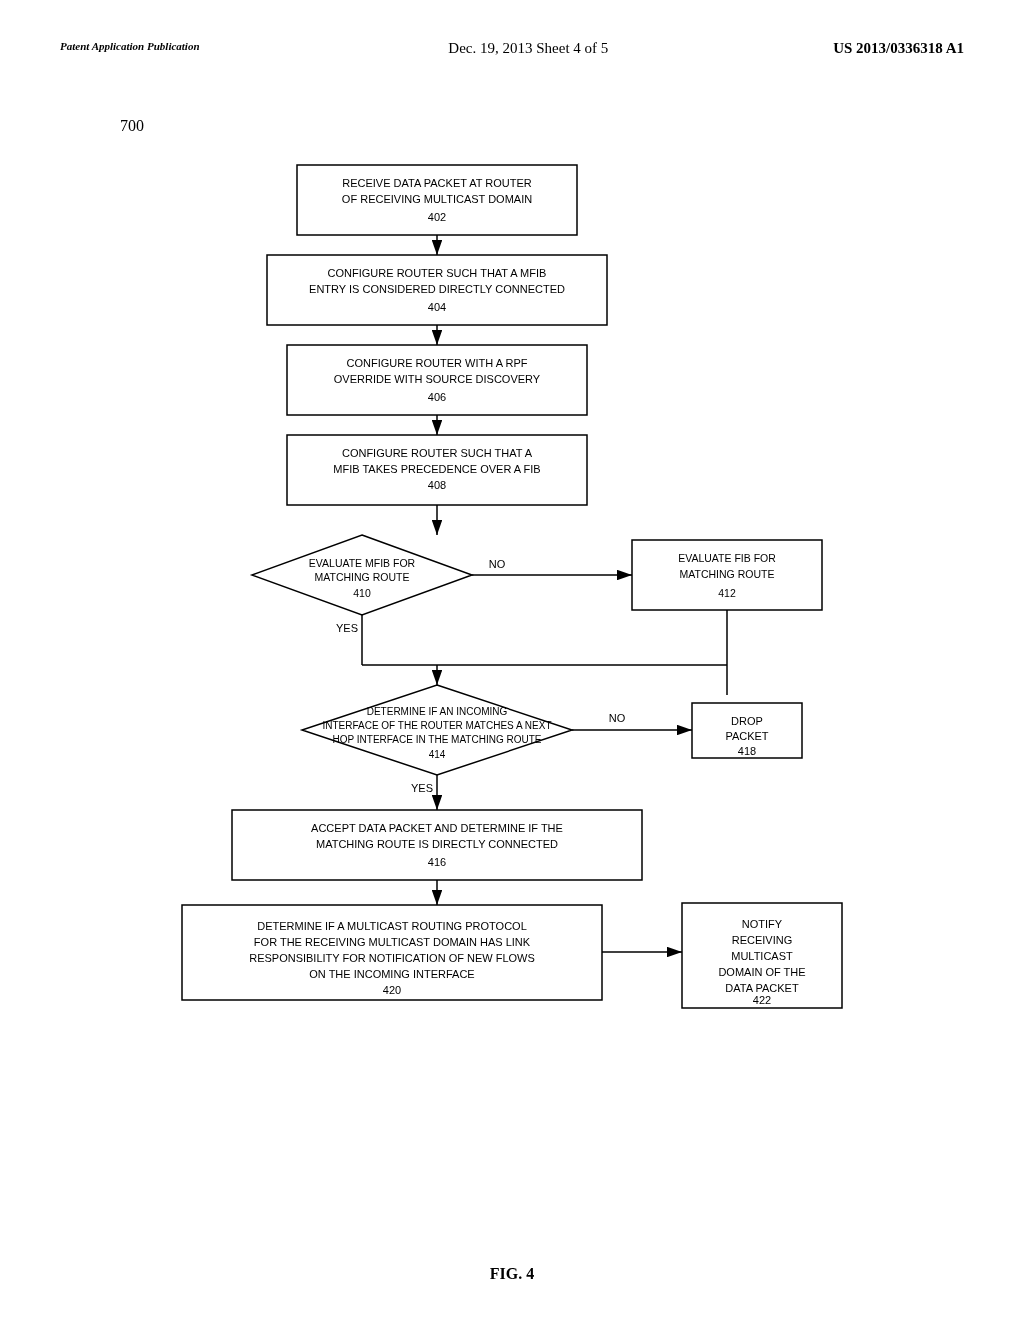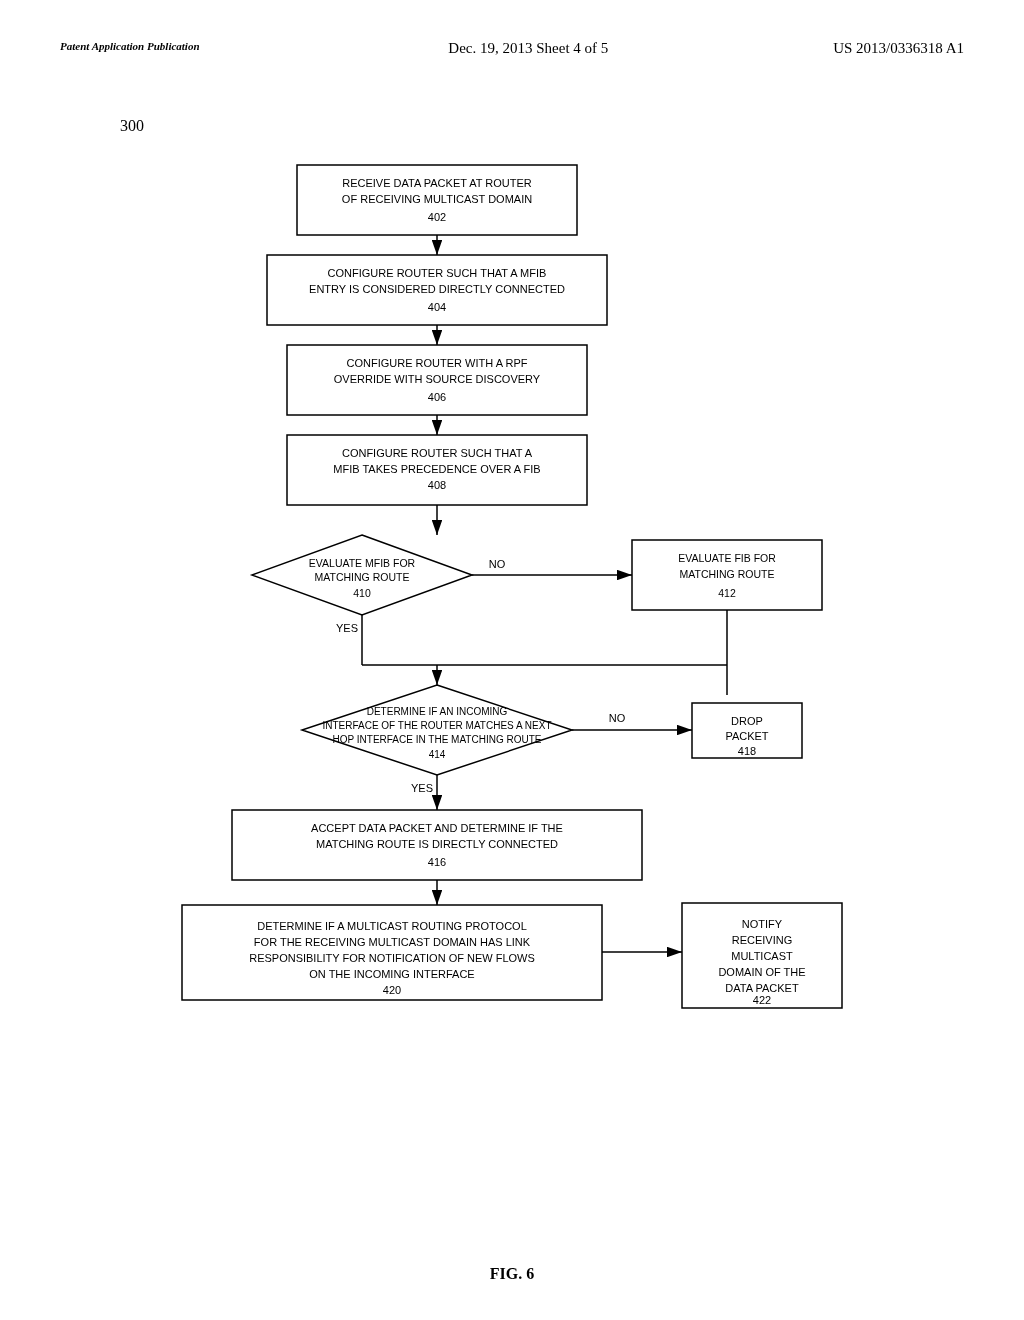--- a/index.html
+++ b/index.html
@@ -33,21 +33,21 @@
       font-weight: bold;
       font-style: italic;
     }
     .header-center {
       font-size: 15px;
       text-align: center;
       margin-left: 24px;
     }
     .header-right {
       font-size: 15px;
-      font-weight: normal;
+      font-weight: bold;
     }
 
     
     .flowchart-container {
       margin-top: 60px;
       position: relative;
       width: 100%;
       display: flex;
       flex-direction: column;
       align-items: center;
@@ -79,21 +79,21 @@
 
 <div class="page">
 
   <div class="header">
     <div class="header-left">Patent Application Publication</div>
     <div class="header-center">Dec. 19, 2013   Sheet 4 of 5</div>
     <div class="header-right">US 2013/0336318 A1</div>
   </div>
 
   <div class="flowchart-container">
-    <div class="diagram-label">300</div>
+    <div class="diagram-label">700</div>
 
     <svg class="flowchart-svg" width="820" height="1080" viewBox="0 0 820 1080">
 
       <defs>
         <marker id="arrowhead" markerWidth="10" markerHeight="7" refX="10" refY="3.5" orient="auto">
           <polygon points="0 0, 10 3.5, 0 7" fill="#000"></polygon>
         </marker>
       </defs>
 
       <rect x="195" y="10" width="280" height="70" fill="white" stroke="black" stroke-width="1.5"></rect>
@@ -181,15 +181,15 @@
       <rect x="580" y="748" width="160" height="105" fill="white" stroke="black" stroke-width="1.5"></rect>
       <text x="660" y="773" text-anchor="middle" font-family="Arial, sans-serif" font-size="11">NOTIFY</text>
       <text x="660" y="789" text-anchor="middle" font-family="Arial, sans-serif" font-size="11">RECEIVING</text>
       <text x="660" y="805" text-anchor="middle" font-family="Arial, sans-serif" font-size="11">MULTICAST</text>
       <text x="660" y="821" text-anchor="middle" font-family="Arial, sans-serif" font-size="11">DOMAIN OF THE</text>
       <text x="660" y="837" text-anchor="middle" font-family="Arial, sans-serif" font-size="11">DATA PACKET</text>
       <text x="660" y="849" text-anchor="middle" font-family="Arial, sans-serif" font-size="11">422</text>
 
     </svg>
 
-    <div class="fig-caption">FIG. 6</div>
+    <div class="fig-caption">FIG. 4</div>
   </div>
 </div>
 
 </body></html>

